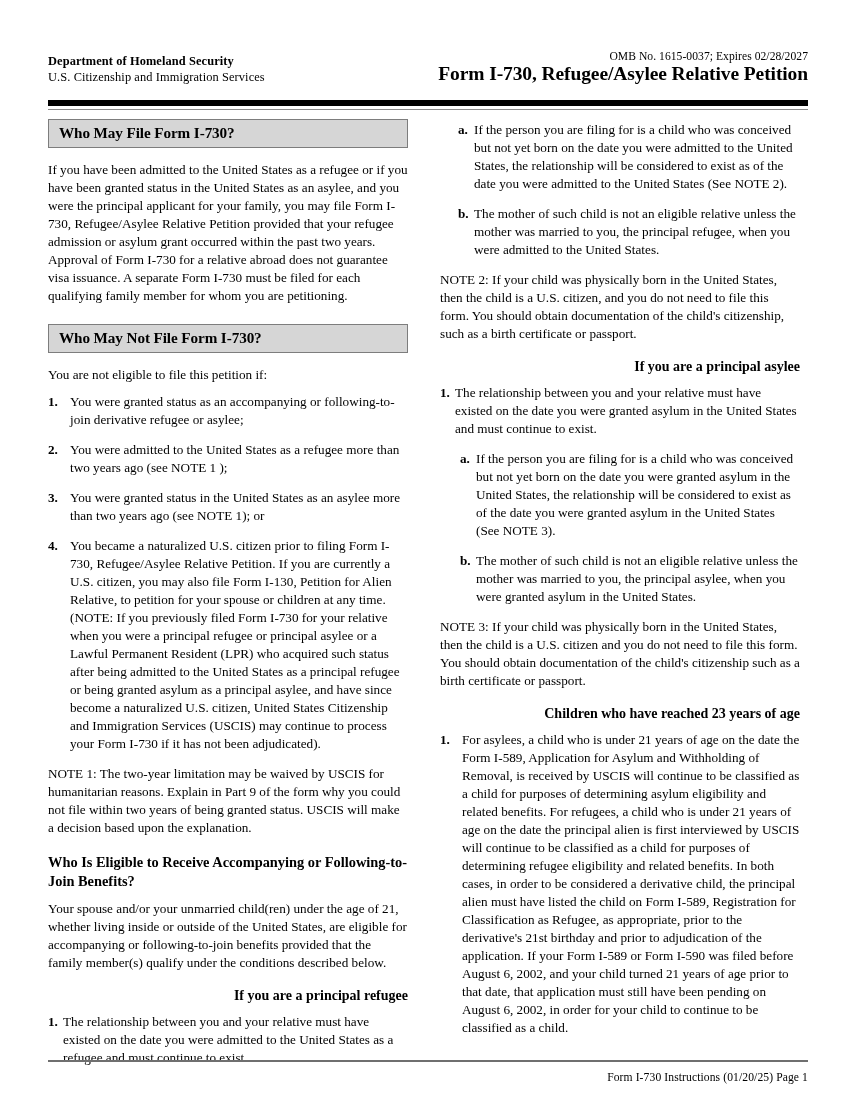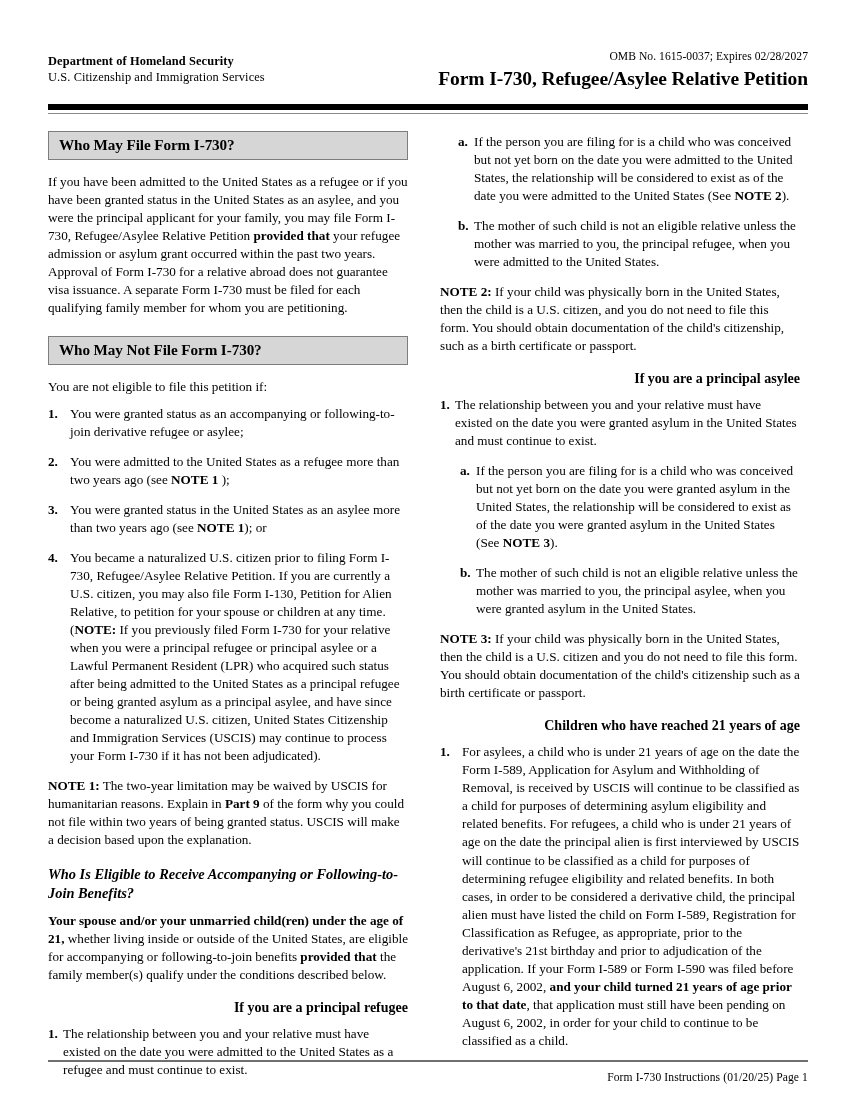--- a/index.html
+++ b/index.html
@@ -42,21 +42,20 @@
     letter-spacing: .1px;
     text-align: center;
   }
   .formblock {
     text-align: right;
     margin-top: -4px;
   }
   .omb {
     font-size: 11.6px;
     letter-spacing: .05px;
-    margin-bottom: 5px;
   }
   .form-title {
     font-weight: bold;
     font-size: 19.5px;
     letter-spacing: -.1px;
     white-space: nowrap;
   }
 
   
   .rule-thick {
@@ -67,21 +66,21 @@
   .rule-thin {
     margin-top: 3px;
     height: 1px;
     background: #8a8a8a;
   }
 
   
   .columns {
     display: flex;
     gap: 32px;
-    margin-top: 17px;
+    margin-top: 9px;
   }
   .col { width: 360px; }
 
   
   .sec-head {
     border: 1px solid #7d7d7d;
     background: #d6d6d6;
     padding: 4px 8px 5px 10px;
     font-weight: bold;
     font-size: 15.2px;
@@ -90,28 +89,27 @@
   }
 
   
   p {
     margin: 0 0 12px 0;
     font-size: 13.2px;
     line-height: 1.365;
     text-align: left;
   }
   p.tight { margin-bottom: 9px; }
-  b, strong { font-weight: bold; }
+  b, strong { font-weight: normal; }
 
   h3.run-head {
     font-weight: bold;
     font-size: 14.4px;
     line-height: 1.3;
     margin: 16px 0 9px 0;
-    font-style: italic;
   }
   h4.italic-head {
     font-weight: bold;
     font-size: 14px;
     margin: 16px 0 9px 0;
     text-align: right;
   }
 
   
   .li {
@@ -248,21 +246,21 @@
         <span class="bd"><span>If the person you are filing for is a child who was conceived but not yet born on the date you were granted asylum in the United States, the relationship will be considered to exist as of the date you were granted asylum in the United States (See </span><b>NOTE 3</b><span>).</span></span>
       </div>
 
       <div class="li alpha">
         <span class="mk">b.</span>
         <span class="bd">The mother of such child is not an eligible relative unless the mother was married to you, the principal asylee, when you were granted asylum in the United States.</span>
       </div>
 
       <p><b>NOTE 3:</b><span> If your child was physically born in the United States, then the child is a U.S. citizen and you do not need to file this form.  You should obtain documentation of the child's citizenship such as a birth certificate or passport.</span></p>
 
-      <h4 class="italic-head">Children who have reached 21 years of age</h4>
+      <h4 class="italic-head">Children who have reached 23 years of age</h4>
 
       <div class="li num-wide last">
         <span class="mk">1.</span>
         <span class="bd"><span>For asylees, a child who is under 21 years of age on the date the Form I-589, Application for Asylum and Withholding of Removal, is received by USCIS will continue to be classified as a child for purposes of determining asylum eligibility and related benefits.   For refugees, a child who is under 21 years of age on the date the principal alien is first interviewed by USCIS will continue to be classified as a child for purposes of determining refugee eligibility and related benefits.  In both cases, in order to be considered a derivative child, the principal alien must have listed the child on Form I-589, Registration for Classification as Refugee, as appropriate, prior to the derivative's 21st birthday and prior to adjudication of the application.  If your Form I-589 or Form I-590 was filed before August 6, 2002, </span><b>and your child turned 21 years of age prior to that date</b><span>, that application must still have been pending on August 6, 2002, in order for your child to continue to be classified as a child.</span></span>
       </div>
 
     </div>
   </div>
 
   <div class="footer">

